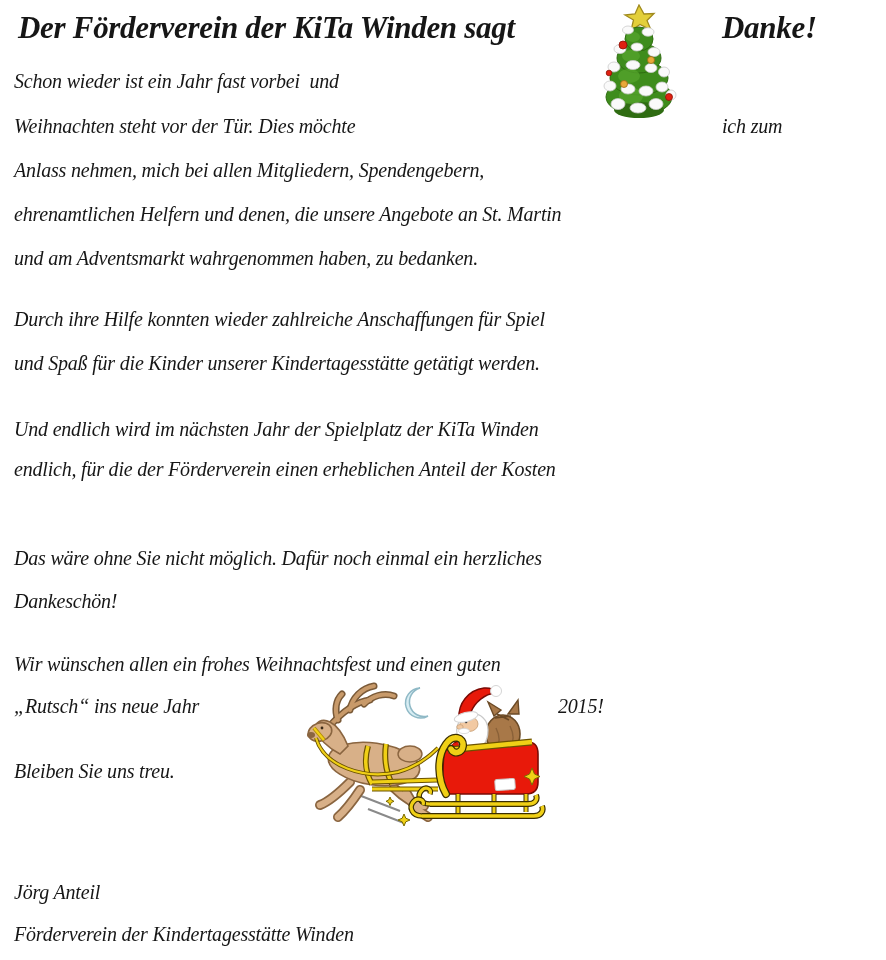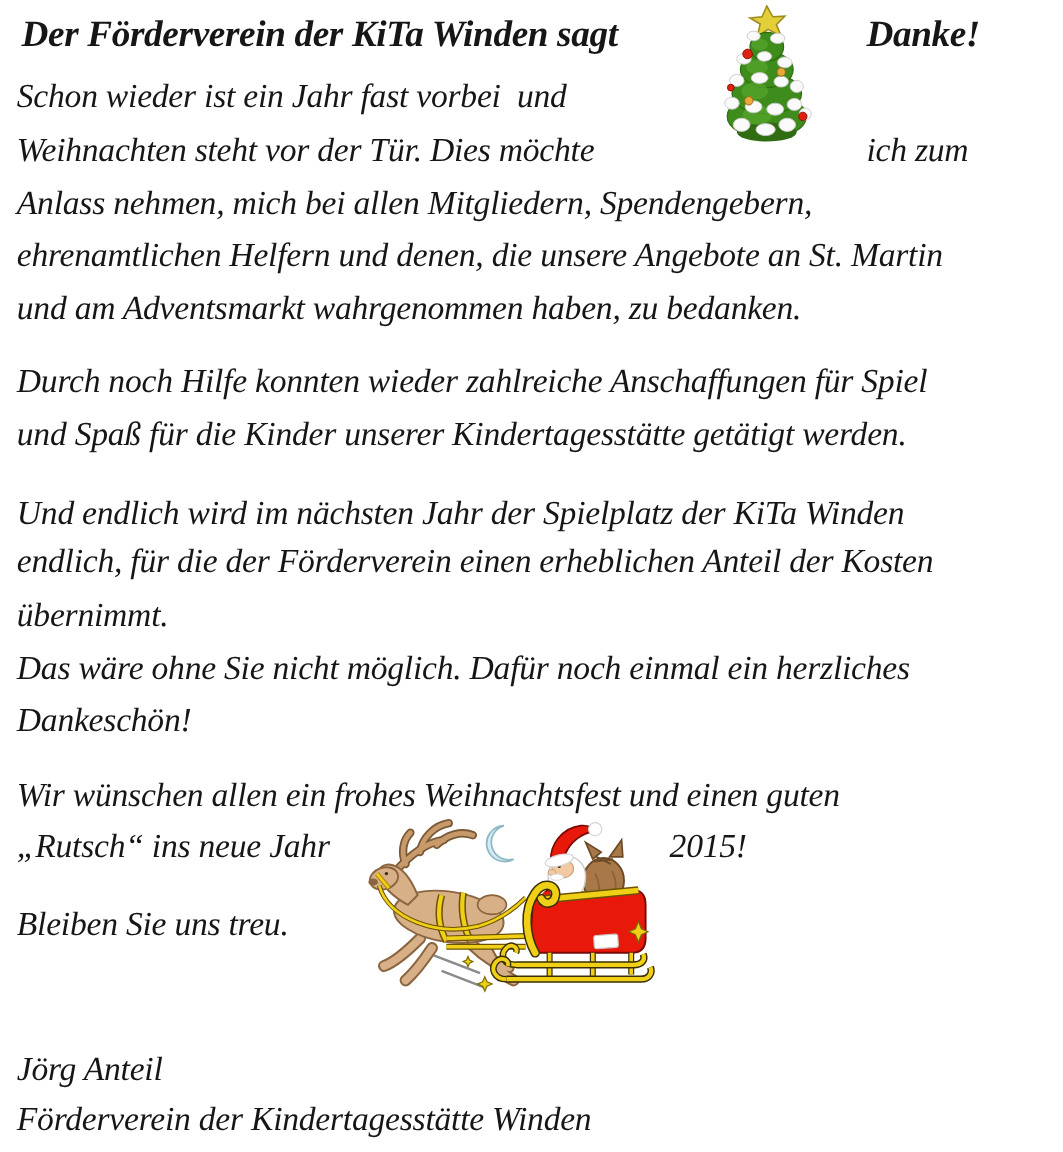--- a/index.html
+++ b/index.html
@@ -13,21 +13,21 @@
     height: 960px;
     background: #ffffff;
     overflow: hidden;
     font-family: "Liberation Serif", "DejaVu Serif", serif;
     font-style: italic;
     color: #161616;
   }
   .line {
     position: absolute;
     white-space: pre;
-    font-size: 28px;
+    font-size: 20px;
     line-height: 36px;
     letter-spacing: -0.2px;
   }
   .hdr {
     font-weight: bold;
     font-size: 31px;
     line-height: 40px;
     letter-spacing: -0.3px;
   }
   .art {
@@ -94,26 +94,25 @@
     </svg>
   </div>
 
   <div class="line" style="left:14px; top:63px">Schon wieder ist ein Jahr fast vorbei  und</div>
   <div class="line" style="left:14px; top:108px">Weihnachten steht vor der Tür. Dies möchte</div>
   <div class="line" style="left:722px; top:108px">ich zum</div>
   <div class="line" style="left:14px; top:152px">Anlass nehmen, mich bei allen Mitgliedern, Spendengebern,</div>
   <div class="line" style="left:14px; top:196px">ehrenamtlichen Helfern und denen, die unsere Angebote an St. Martin</div>
   <div class="line" style="left:14px; top:240px">und am Adventsmarkt wahrgenommen haben, zu bedanken.</div>
 
-  <div class="line" style="left:14px; top:301px">Durch noch Hilfe konnten wieder zahlreiche Anschaffungen für Spiel</div>
+  <div class="line" style="left:14px; top:301px">Durch ihre Hilfe konnten wieder zahlreiche Anschaffungen für Spiel</div>
   <div class="line" style="left:14px; top:345px">und Spaß für die Kinder unserer Kindertagesstätte getätigt werden.</div>
 
   <div class="line" style="left:14px; top:411px">Und endlich wird im nächsten Jahr der Spielplatz der KiTa Winden</div>
   <div class="line" style="left:14px; top:451px">endlich, für die der Förderverein einen erheblichen Anteil der Kosten</div>
-  <div class="line" style="left:14px; top:496px">übernimmt.</div>
   <div class="line" style="left:14px; top:540px">Das wäre ohne Sie nicht möglich. Dafür noch einmal ein herzliches</div>
   <div class="line" style="left:14px; top:583px">Dankeschön!</div>
 
   <div class="line" style="left:14px; top:688px">„Rutsch“ ins neue Jahr</div>
   <div class="line" style="left:14px; top:646px">Wir wünschen allen ein frohes Weihnachtsfest und einen guten</div>
   <div class="line" style="left:558px; top:688px">2015!</div>
 
   <div class="art" style="left:298px; top:676px">
     <svg width="250" height="158" viewBox="0 0 250 158">
 

